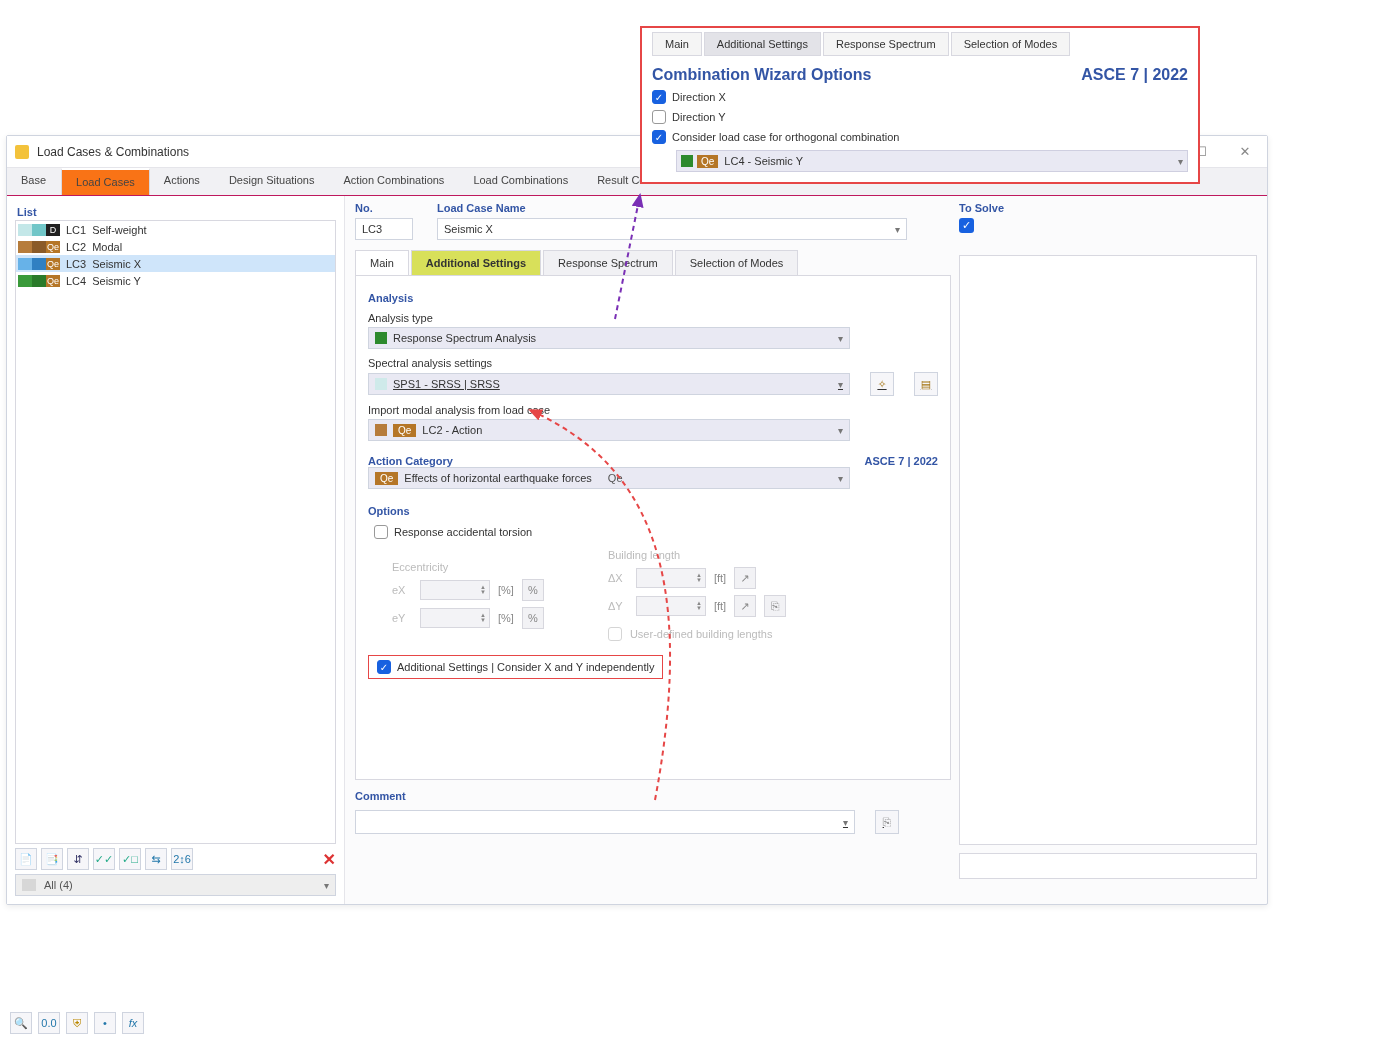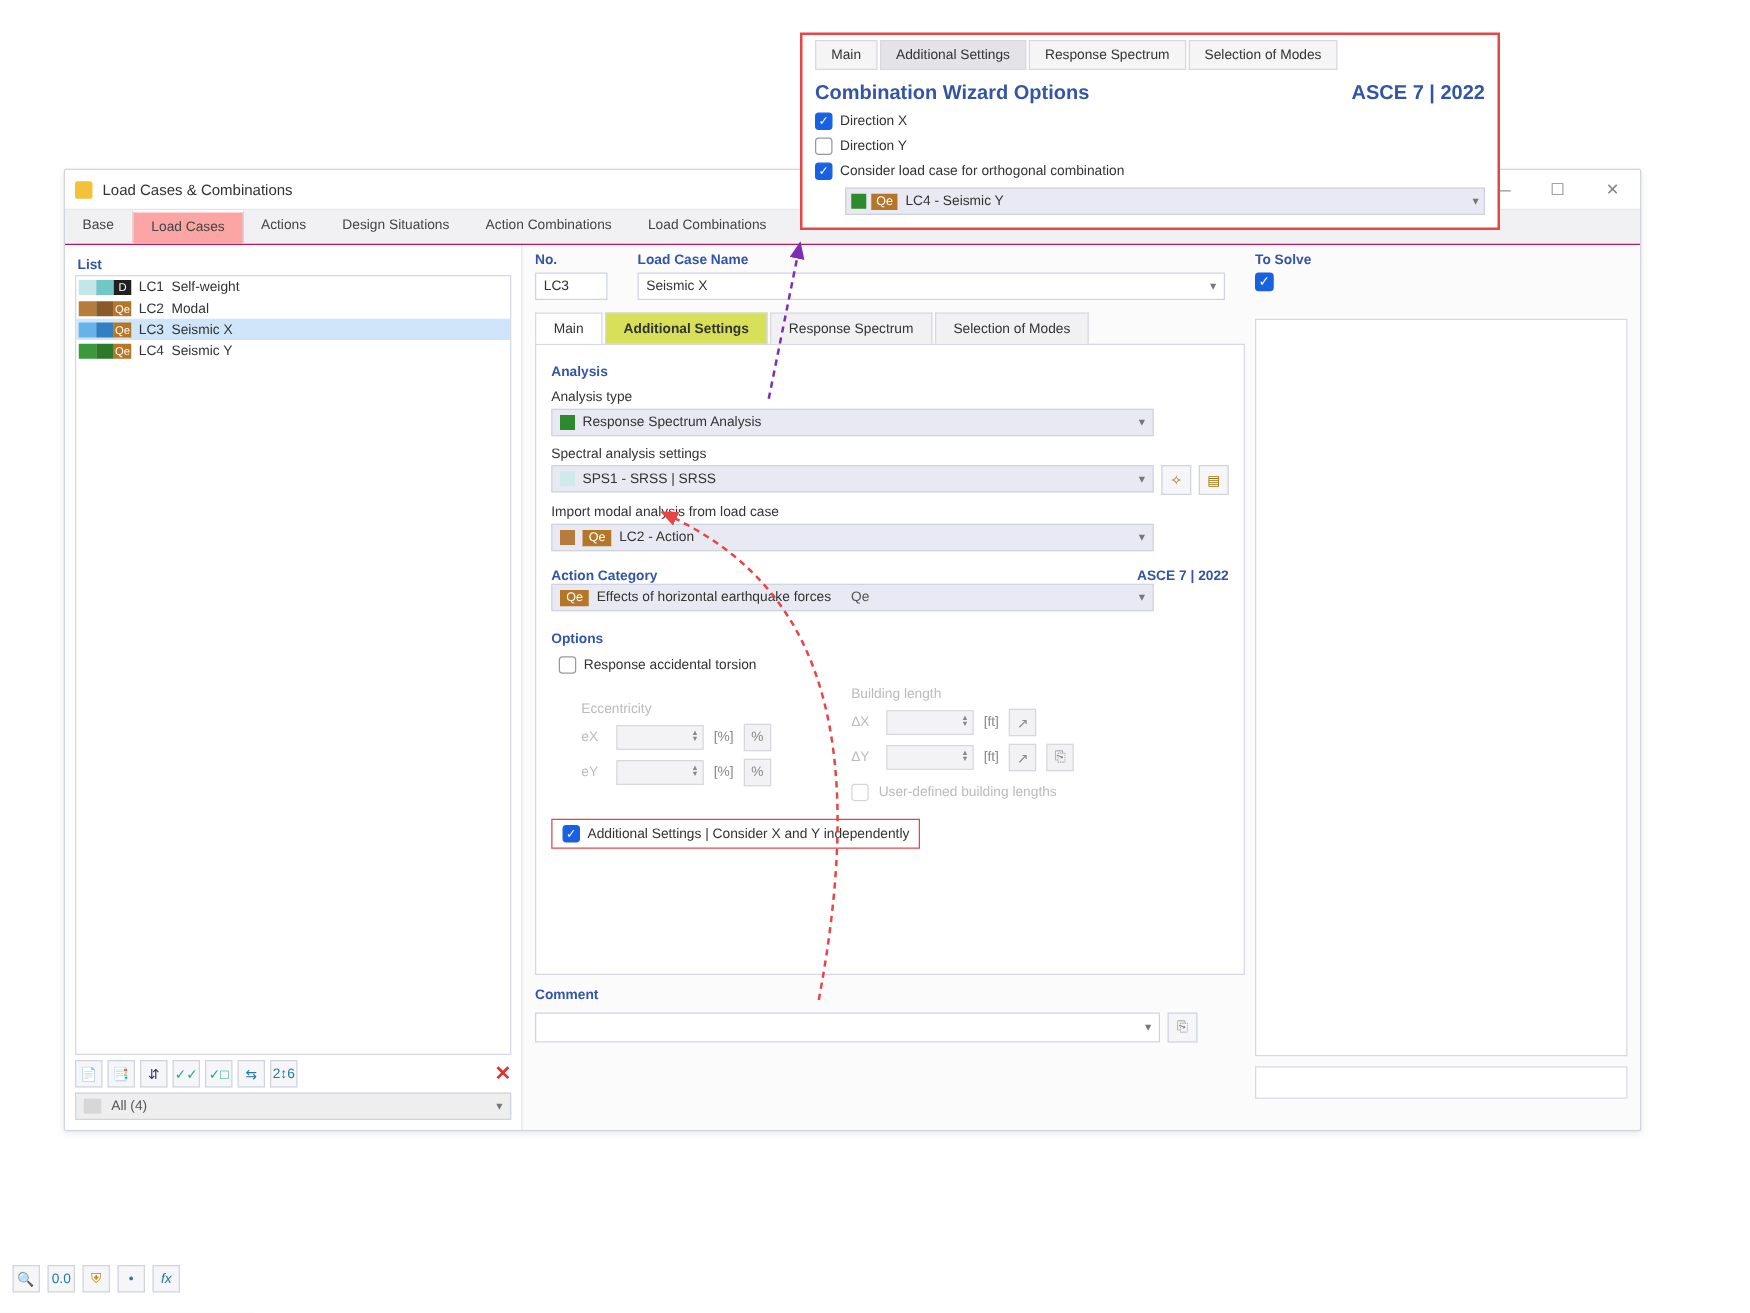--- a/index.html
+++ b/index.html
@@ -25,33 +25,32 @@
   .orthog-inset { margin: 6px 0 0 24px; display:flex; align-items:center; background:#e9e9f3; border:1px solid #cfcfe0; height:22px; padding:0 4px; }
   .orthog-inset .sw1 { width:12px; height:12px; background:#2d8a2d; margin-right:4px;}
   .orthog-inset .qe { background:#b57627; color:#fff; font-size:10px; padding:1px 4px; margin-right:6px;}
   .orthog-inset .chev { margin-left:auto; color:#777; font-size:10px;}
 
   
   .dlg {
     position: absolute; top: 135px; left: 6px; width: 1262px; height: 770px;
     border: 1px solid #cfd4df; background: #fbfbfc; border-radius: 2px;
     box-shadow: 0 2px 6px rgba(0,0,0,.08);
-    margin-left: 45px;
   }
   .dlg-titlebar {
     height: 32px; display: flex; align-items: center; padding: 0 8px; background: #fff;
     border-bottom: 1px solid #e5e5ea; color:#333; font-size:12px;
   }
   .dlg-titlebar .icn { width:14px; height:14px; background:#f3c23b; border-radius:2px; margin-right:8px; display:inline-block;}
   .win-ctrls { margin-left:auto; display:flex; gap:16px; color:#888;}
   .win-ctrls span { width:28px; text-align:center; cursor:pointer; font-size:13px;}
 
   .tabbar { display:flex; gap:0; border-bottom:1px solid #be185d; background:#f1f1f4; height:28px;}
   .tabbar .tab { padding: 6px 14px; color:#444; cursor:pointer; border-right:1px solid transparent;}
-  .tabbar .tab.active { background:#fca5a5; border-top:2px solid #fff; border-left:1px solid #d8d8e0; border-right:1px solid #d8d8e0; font-weight:500;}
+  .tabbar .tab.active { background:#f97316; border-top:2px solid #fff; border-left:1px solid #d8d8e0; border-right:1px solid #d8d8e0; font-weight:500;}
 
   .body { display:flex; height: calc(100% - 60px); }
   .sidebar { width: 368px; background:#fff; border-right:1px solid #e5e5ea; padding:6px 8px 8px 8px; display:flex; flex-direction:column;}
   .sidebar .head { color:#3355a5; font-weight:600; margin: 4px 0 2px 2px;}
   .listbox { border:1px solid #d8d8e0; flex:1; background:#fff; overflow:hidden;}
   .lrow { display:flex; align-items:center; height:17px; padding:0 2px; gap:6px; font-size:11px;}
   .lrow.selected { background:#cfe5fa; }
   .chip { display:flex; align-items:center;}
   .chip span { width:14px; height:12px; }
   .chip .c1 { background:#c3e7e8;}
@@ -86,21 +85,21 @@
   .inner-tabs .itab { padding:6px 14px; border:1px solid #d8d8e0; border-bottom:none; background:#f1f1f4; margin-right:2px; cursor:pointer;}
   .inner-tabs .itab.hl { background: #d8e05a; font-weight:600;}
   .inner-tabs .itab.plain { background:#fff;}
 
   .panel { border:1px solid #d8d8e0; border-top:none; background:#fff; padding:10px 12px 10px 12px;}
   .grp-label { color:#3355a5; font-weight:600; margin:6px 0 8px 0;}
   .smlabel { color:#333; margin-bottom:3px;}
   .drop { height:22px; border:1px solid #cfd4df; background:#e9e9f3; display:flex; align-items:center; padding:0 6px; gap:6px;}
   .drop .chev { margin-left:auto; font-size:10px; color:#777;}
   .drop .sw { width:12px; height:12px;}
-  .drop-area { display:flex; gap:6px; }
+  .drop-area { display:flex; gap:20px; align-items:center;text-decoration:underline;}
   .iconbtn { width:24px; height:24px; border:1px solid #cfd4df; background:#f6f6f9; display:flex; align-items:center; justify-content:center; font-size:11px; color:#a47310;}
   .ac-row { margin-top:6px; display:flex; justify-content:space-between; align-items:center;}
   .qe-pill { background:#b57627; color:#fff; font-size:10px; padding:1px 5px;}
 
   .opt-grid { display:flex; gap:64px; margin-top:10px; color:#888;align-items:center;}
   .opt-col { display:flex; flex-direction:column; gap:6px;}
   .opt-col .lblrow { display:flex; align-items:center; gap:8px;}
   .numfld { width:70px; height:20px; border:1px solid #d7d7de; background:#f3f3f6; display:flex; align-items:center; justify-content:flex-end; padding-right:3px;}
   .spin { display:flex; flex-direction:column; font-size:6px; color:#888; line-height:5px;}
   .unit { color:#888;}

